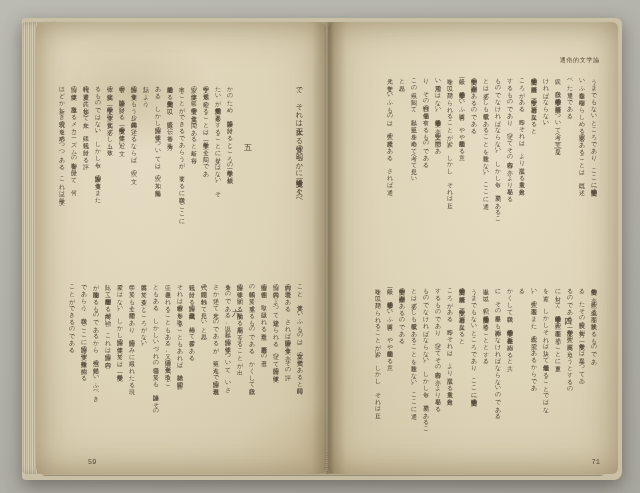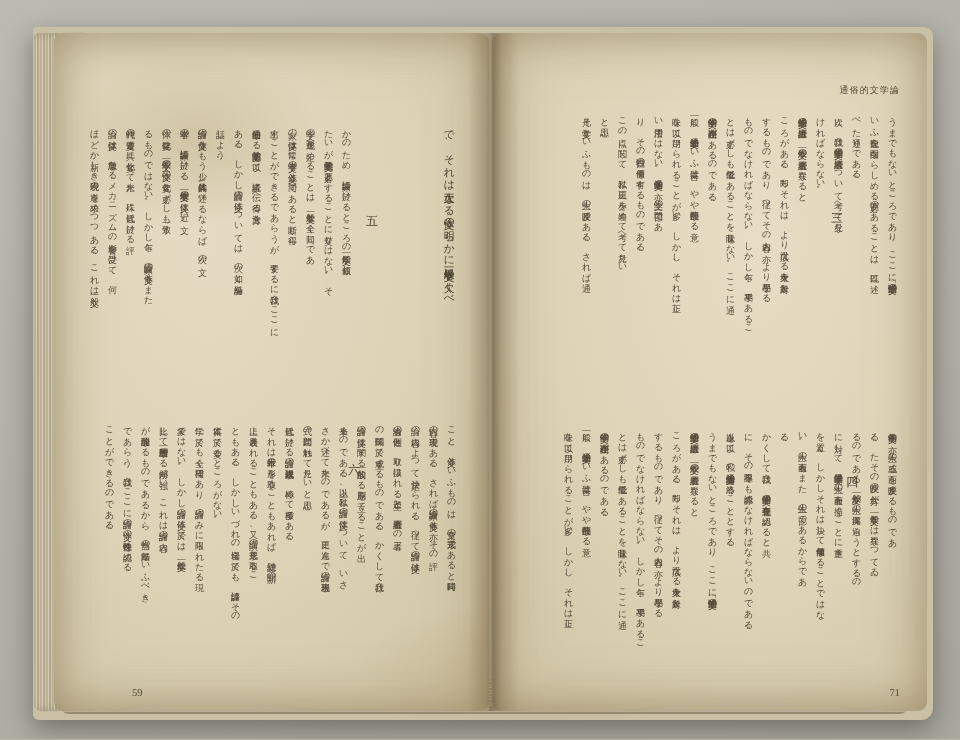--- a/index.html
+++ b/index.html
@@ -151,21 +151,21 @@
   .running-head {
     position: absolute;
     writing-mode: horizontal-tb;
     font-family: "DejaVu Serif", serif;
     font-size: 6px;
     color: #564a37;
     letter-spacing: 0.12em;
   }
   .folio {
     position: absolute;
-    font-family: Liberation Serif, serif;
+    font-family: Liberation Mono, monospace;
     font-size: 7px;
     color: #554a38;
   }
 
   .region {
     position: absolute;
   }
 
   
   .rp-top { top: 52px; height: 192px; }

